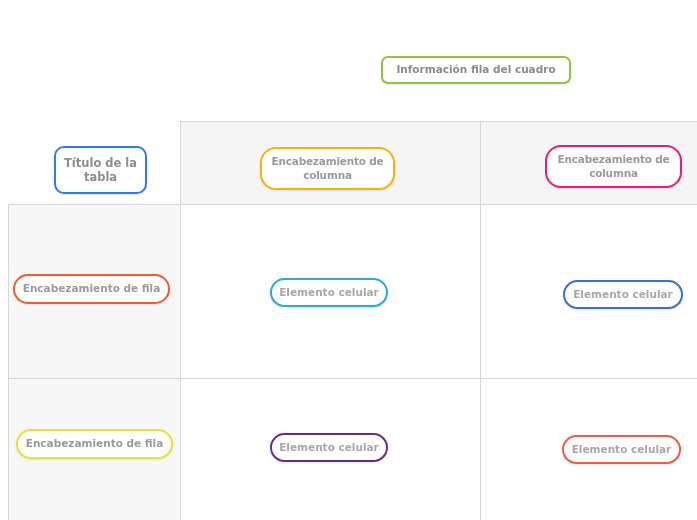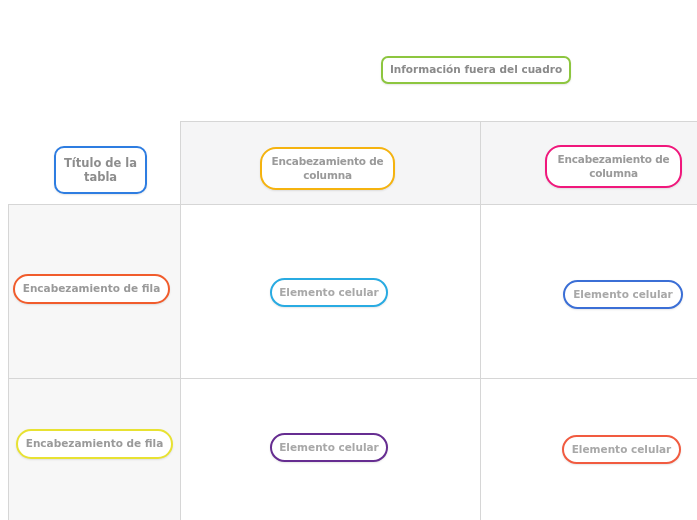--- a/index.html
+++ b/index.html
@@ -67,21 +67,21 @@
   <div class="band header-row" style="background: rgb(245, 245, 246);"></div>
   <div class="band header-col" style="background: rgb(247, 247, 247);"></div>
 
   <div class="gridline gl-h gl-top" style="background: rgb(214, 214, 214);"></div>
   <div class="gridline gl-h gl-mid" style="background: rgb(214, 214, 214);"></div>
   <div class="gridline gl-h gl-row2" style="background: rgb(214, 214, 214);"></div>
   <div class="gridline gl-v gl-left" style="background: rgb(214, 214, 214);"></div>
   <div class="gridline gl-v gl-col1" style="background: rgb(214, 214, 214);"></div>
   <div class="gridline gl-v gl-col2" style="background: rgb(214, 214, 214);"></div>
 
-  <div class="node oneline node-outside" style="border-color: rgb(141, 198, 63);">Información fuera del cuadro</div>
+  <div class="node oneline node-outside" style="border-color: rgb(141, 198, 63);">Información fila del cuadro</div>
 
   <div class="node node-title" style="border-color: rgb(46, 125, 225);">Título de la tabla</div>
 
   <div class="node node-colh1" style="border-color: rgb(245, 179, 15);">Encabezamiento de columna</div>
   <div class="node node-colh2" style="border-color: rgb(240, 23, 124);">Encabezamiento de columna</div>
 
   <div class="node oneline node-rowh1" style="border-color: rgb(241, 92, 44);">Encabezamiento de fila</div>
   <div class="node oneline node-cell node-c11" style="border-color: rgb(41, 171, 226);">Elemento celular</div>
   <div class="node oneline node-cell node-c12" style="border-color: rgb(59, 111, 214);">Elemento celular</div>
 

